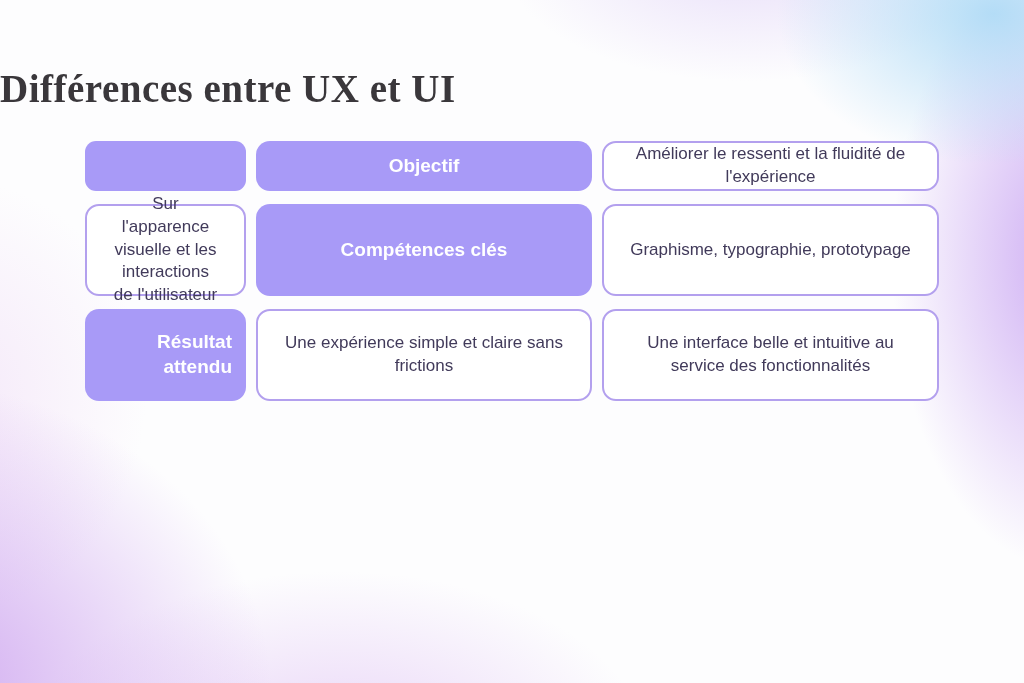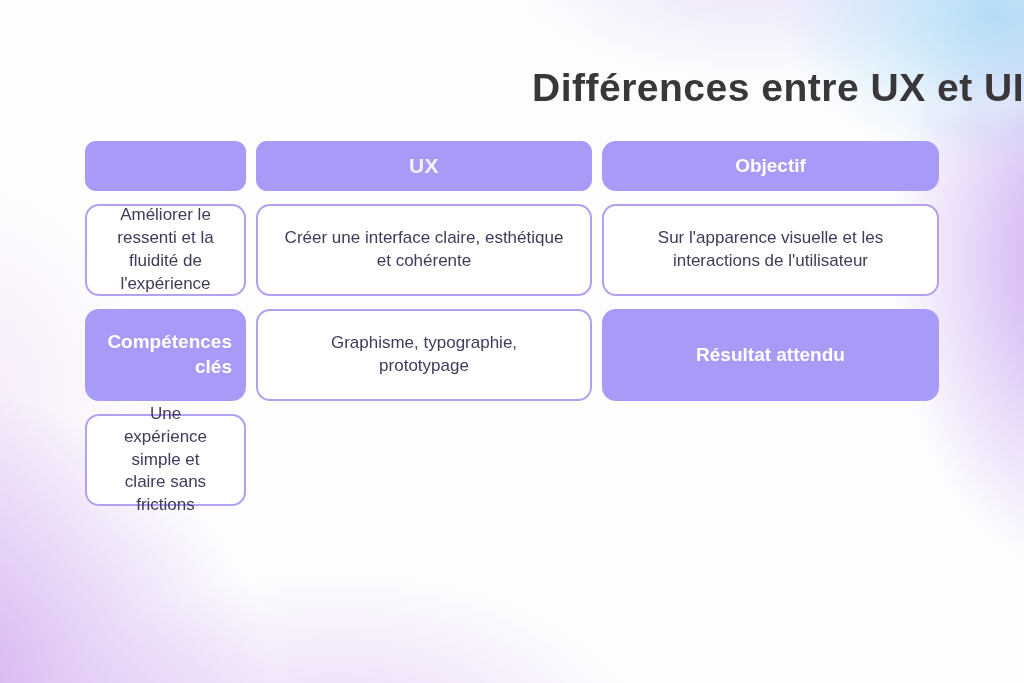--- a/index.html
+++ b/index.html
@@ -19,22 +19,22 @@
       radial-gradient(ellipse 430px 250px at 33% 110%, rgba(215,178,241,0.55), rgba(215,178,241,0) 72%),
       radial-gradient(ellipse 340px 170px at 73% -6%,  rgba(216,199,245,0.55), rgba(216,199,245,0) 72%),
       radial-gradient(ellipse 260px 300px at -4% 58%,  rgba(233,203,242,0.40), rgba(233,203,242,0) 72%);
   }
 
   .page-title {
     position: absolute;
     top: 66px;
     left: 0;
     width: 100%;
-    text-align: right;
-    font-family: Liberation Sans, sans-serif;
+    text-align: left;
+    font-family: Liberation Serif, serif;
     font-weight: 800;
     font-size: 39px;
     letter-spacing: 0.5px;
     color: #3a373b;
     text-shadow: 0 14px 22px rgba(255,255,255,0.9);
   }
 
   .table {
     position: absolute;
     left: 85px;
@@ -90,28 +90,27 @@
 </head>
 <body>
 
 <div class="canvas">
 
   <h1 class="page-title">Différences entre UX et UI</h1>
 
   <div class="table">
 
     <div class="hdr"></div>
-    <div class="hdr">UX</div>
 
     <div class="rowlabel">Objectif</div>
     <div class="cell">Améliorer le ressenti et la fluidité de l'expérience</div>
-    <div class="cell">Créer une interface claire, esthétique et cohérente</div>
 
     <div class="cell">Sur l'apparence visuelle et les interactions de l'utilisateur</div>
 
     <div class="rowlabel">Compétences clés</div>
     <div class="cell">Graphisme, typographie, prototypage</div>
 
     <div class="rowlabel">Résultat attendu</div>
     <div class="cell">Une expérience simple et claire sans frictions</div>
+    <div class="cell">Une interface belle et intuitive au service des fonctionnalités</div>
 
   </div>
 </div>
 
 </body></html>

